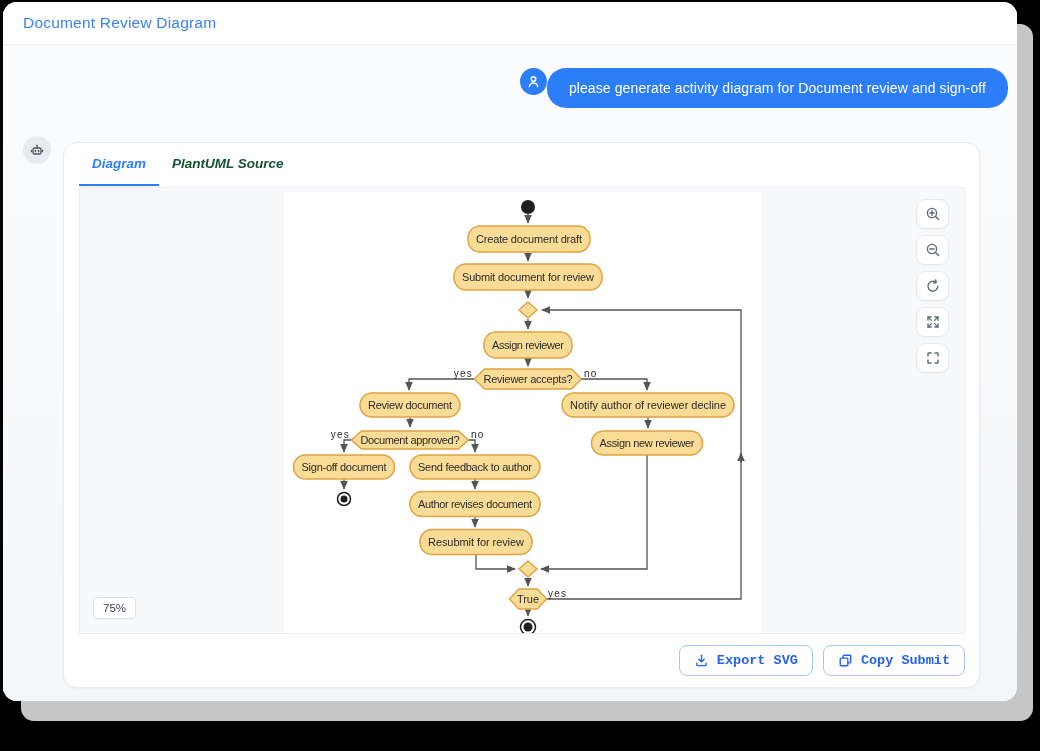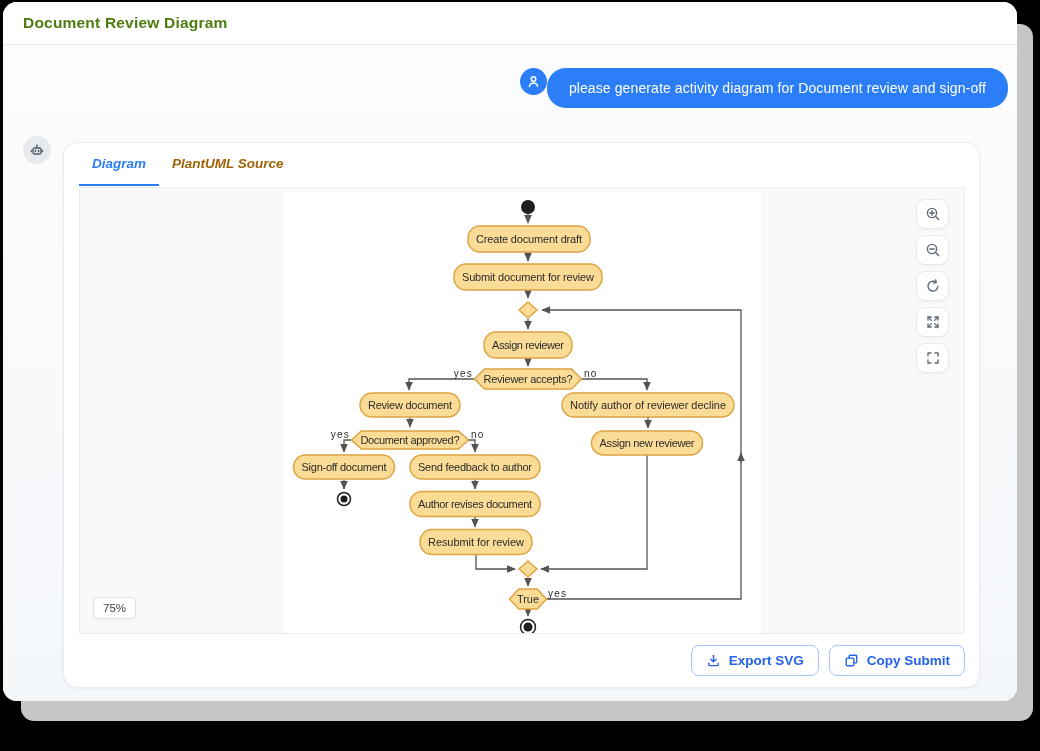--- a/index.html
+++ b/index.html
@@ -14,21 +14,21 @@
     position:absolute; left:3px; top:2px; width:1014px; height:699px;
     background:#fff; border-radius:14px;
     box-shadow:17px 21px 0 -1px #c6c6c6;
     overflow:hidden;
     display:flex; flex-direction:column;
   }
   .app-header {
     height:43px; background:#fff; border-bottom:1px solid #e9ecef;
     display:flex; align-items:center; padding:0 20px; flex:0 0 auto;
   }
-  .app-title { font-size:15.5px; font-weight:700; color:#4d7c0f; letter-spacing:.2px; }
+  .app-title { font-size:15.5px; font-weight:400; color:#3b82f6; letter-spacing:.2px; }
   .content {
     flex:1; background:linear-gradient(180deg,#fbfcfd 0%, #f4f7fa 100%);
     position:relative;
   }
   
   .chat-row {
     display:flex; justify-content:flex-end; align-items:flex-start;
     padding:23px 9px 0 0; gap:0;
   }
   .user-avatar {
@@ -48,21 +48,21 @@
   }
   .card {
     position:absolute; left:60px; top:97px; width:917px; height:546px;
     background:#fff; border:1px solid #e8ecf1; border-radius:14px;
     box-shadow:0 1px 3px rgba(16,24,40,.05);
     display:flex; flex-direction:column;
   }
   .tabs { display:flex; padding:0 0 0 15px; height:44px; flex:0 0 auto;font-style:italic; }
   .tab {
     display:flex; align-items:center; padding:0 13px; font-size:13.5px;
-    font-weight:600; color:#a16207; cursor:pointer;
+    font-weight:600; color:#14532d; cursor:pointer;
     border-bottom:2.5px solid transparent; margin-bottom:1px;
   }
   .tab.active { color:#2c7ef8; border-bottom-color:#2c7ef8; }
   .viewport {
     margin:0 14px 0 15px; height:447px; flex:0 0 auto;
     background:#f8f9fb; border:1px solid #e9edf1;
     position:relative; overflow:hidden;
   }
   .canvas {
     position:absolute; left:204px; top:4px; width:477px; height:443px;
@@ -85,20 +85,21 @@
   }
   .card-footer {
     flex:1; display:flex; align-items:center; justify-content:flex-end;
     gap:10px; padding-right:14px;
   }
   .action-btn {
     height:31px; display:flex; align-items:center; gap:8px;
     background:#fff; border:1px solid #a6c4fa; border-radius:8px;
     padding:0 14px; color:#2563eb; font-size:13.5px; font-weight:600;
     cursor:pointer;
+    font-family:Liberation Mono, monospace;
   }
   svg { display:block; }
 </style>
 </head>
 <body>
 
 <div class="window">
 
   <div class="app-header">
     <span class="app-title">Document Review Diagram</span>

